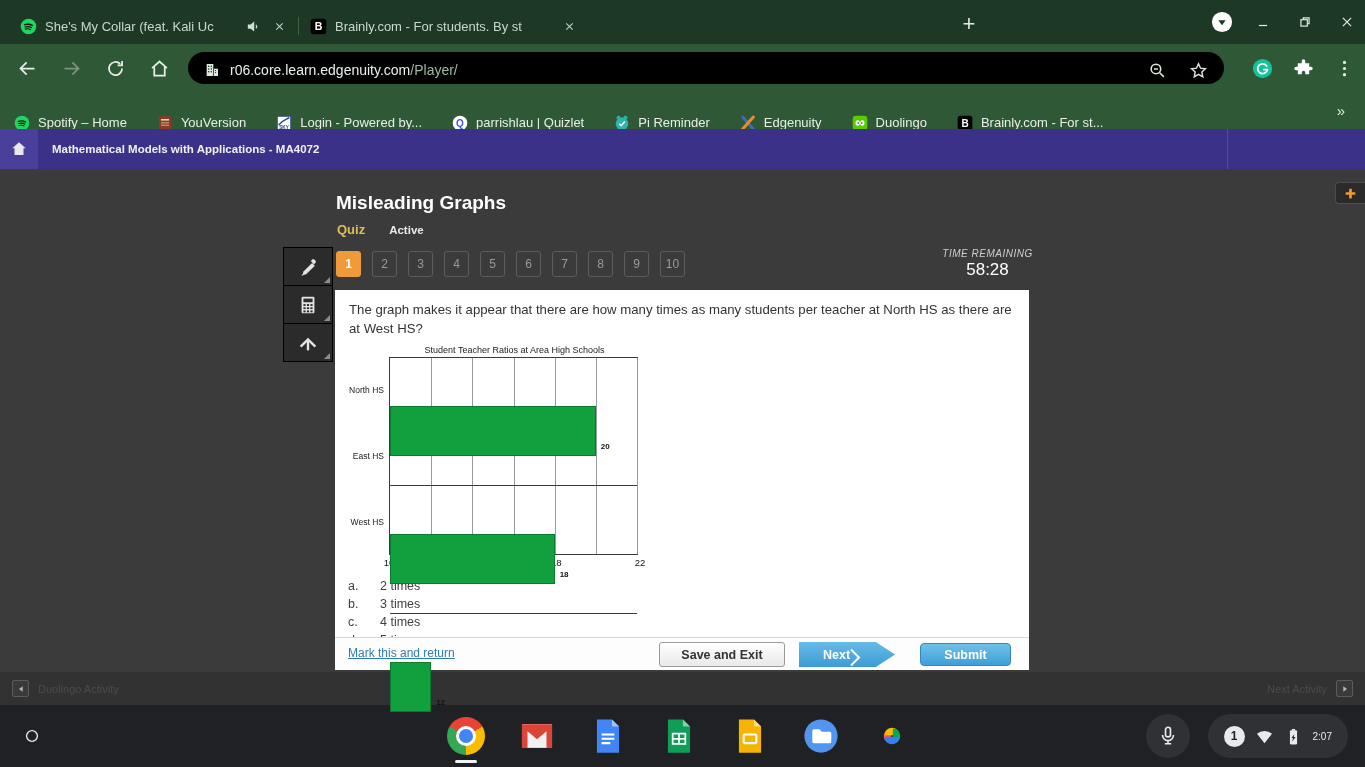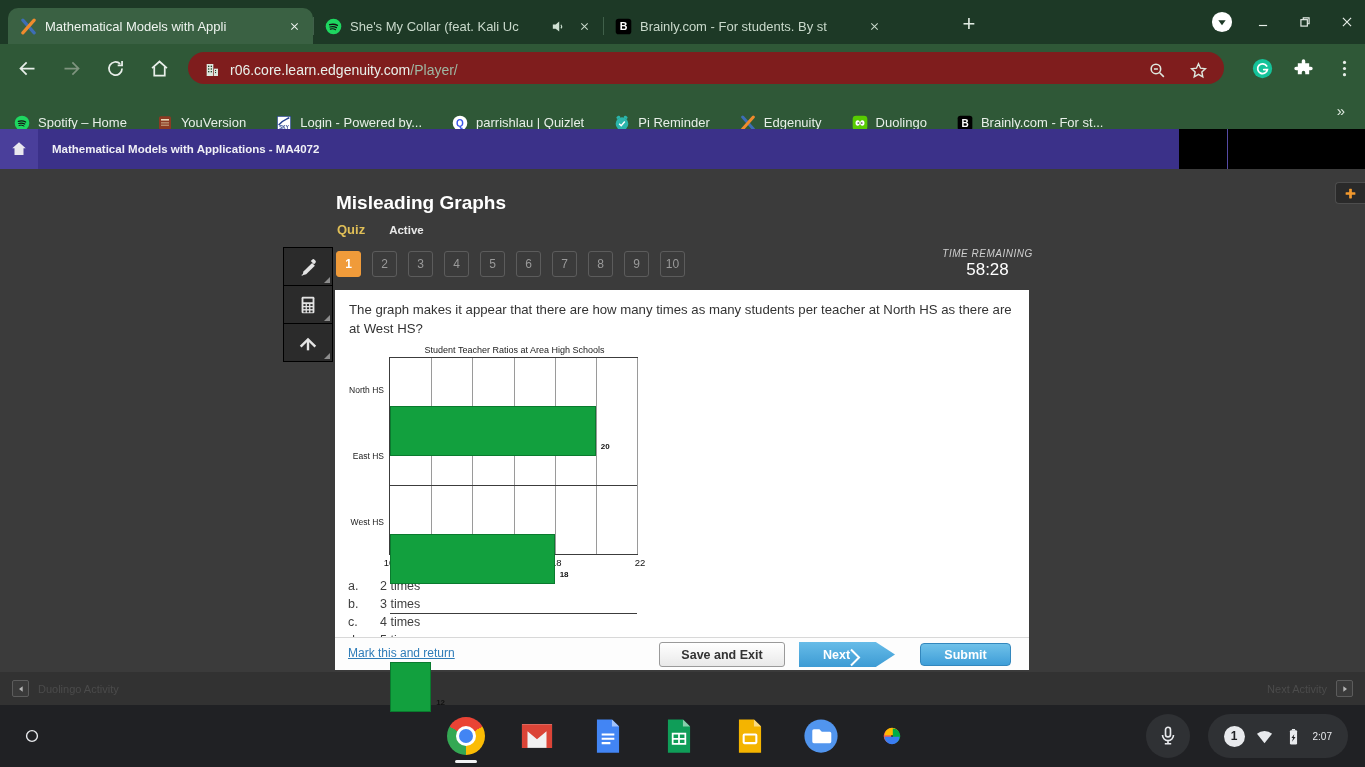--- a/index.html
+++ b/index.html
@@ -24,40 +24,40 @@
             color:#dfe9e0; font-size:22px; line-height:24px; cursor:pointer; }
   .win-controls { position:absolute; right:6px; top:0; height:44px; display:flex; align-items:center; gap:18px; }
   .win-controls .icon svg { width:22px; height:22px; }
   .wc-btn { width:24px; height:24px; display:flex; align-items:center; justify-content:center; }
   .wc-btn svg { width:14px; height:14px; }
 
   
   .toolbar { position:absolute; left:0; top:44px; width:1365px; height:48px; background:#2f5837; display:flex; align-items:center; }
   .nav-btn { width:34px; height:34px; display:flex; align-items:center; justify-content:center; margin-left:10px; }
   .nav-btn svg { width:21px; height:21px; }
-  .omnibox { position:absolute; left:188px; top:8px; width:1036px; height:32px; background:#7f1d1d; border-radius:16px;
+  .omnibox { position:absolute; left:188px; top:8px; width:1036px; height:32px; background:#000000; border-radius:16px;
              display:flex; align-items:center; padding:4px 10px 0 16px; }
   .omnibox .icon svg { width:16px; height:16px; }
   .url { margin-left:10px; font-size:14px; color:#e9f0ea; flex:1; white-space:nowrap; overflow:hidden; }
   .url .suffix { color:#9fb7a3; }
   .omni-right { display:flex; align-items:center; gap:22px; margin-right:6px; }
   .omni-right .icon svg { width:19px; height:19px; }
   .toolbar-right { position:absolute; right:10px; top:0; height:48px; display:flex; align-items:center; gap:20px; }
   .toolbar-right .icon svg { width:21px; height:21px; }
 
   
   .bookmarksbar { position:absolute; left:0; top:92px; width:1365px; height:37px; background:#2f5837;
                   display:flex; align-items:center; padding:0 14px; }
   .bm-items { display:flex; align-items:center; gap:30px; flex:1; overflow:hidden; }
   .bm-item { display:flex; align-items:center; gap:8px; color:#e7efe8; font-size:13px; white-space:nowrap;margin-top:24px; }
   .bm-item .icon svg { width:16px; height:16px; }
   .bm-overflow { color:#dfe9e0; font-size:15px; padding:0 6px; }
 
   
-  .course-header { position:absolute; left:0; top:129px; width:1179px; height:40px; background:#3b3189;text-align:center; }
+  .course-header { position:absolute; left:0; top:129px; width:1365px; height:40px; background:#3b3189;text-align:center; }
   .home-box { position:absolute; left:0; top:0; width:38px; height:40px; background:#4a3f9b;
               display:flex; align-items:center; justify-content:center; }
   .home-box svg { width:18px; height:18px; }
   .course-title { position:absolute; left:52px; top:0; height:40px; display:flex; align-items:center;
                   color:#f0f0f6; font-size:11.5px; font-weight:bold; }
   .hdr-sep { position:absolute; left:1227px; top:0; width:1px; height:40px; background:#554aa4; }
   .hdr-user { position:absolute; right:18px; top:0; height:40px; display:flex; align-items:center;
               color:#f2f2f8; font-size:11.5px; font-weight:bold; letter-spacing:.4px;margin-top:38px; }
 
   
@@ -155,34 +155,20 @@
   .status-pill .icon svg { width:19px; height:19px; }
   .clock { color:#e8eaed; font-size:10px; }
 </style>
 </head>
 <body>
 
 <div class="screen">
 
   <div class="tabstrip">
     <div class="tabs" id="tabs">
-        <div class="tab active">
-          <span class="icon">
-            <svg viewBox="0 0 24 24">
-              <path d="M4 3 Q12 12 20 21" stroke="#3d6db5" stroke-width="4.5" fill="none" stroke-linecap="round"></path>
-              <path d="M20 3 Q12 12 4 21" stroke="#ef8b2d" stroke-width="4.5" fill="none" stroke-linecap="round"></path>
-            </svg>
-          </span>
-          <span class="tab-title">Mathematical Models with Appli</span>
-          <span class="tab-close">
-            <svg viewBox="0 0 24 24" stroke="currentColor" stroke-width="2.2" fill="none">
-              <path d="M5 5l14 14M19 5L5 19"></path>
-            </svg>
-          </span>
-        </div>
         <div class="tab">
           <span class="icon">
             <svg viewBox="0 0 24 24">
               <circle cx="12" cy="12" r="11" fill="#1ed760"></circle>
               <path d="M6.5 9.5c4-1.2 8-.8 11 1" stroke="#121212" stroke-width="1.9" fill="none" stroke-linecap="round"></path>
               <path d="M7 12.7c3.4-1 6.6-.6 9.2.9" stroke="#121212" stroke-width="1.7" fill="none" stroke-linecap="round"></path>
               <path d="M7.5 15.7c2.8-.8 5.3-.5 7.4.8" stroke="#121212" stroke-width="1.5" fill="none" stroke-linecap="round"></path>
             </svg>
           </span>
           <span class="tab-title">She's My Collar (feat. Kali Uc</span>

